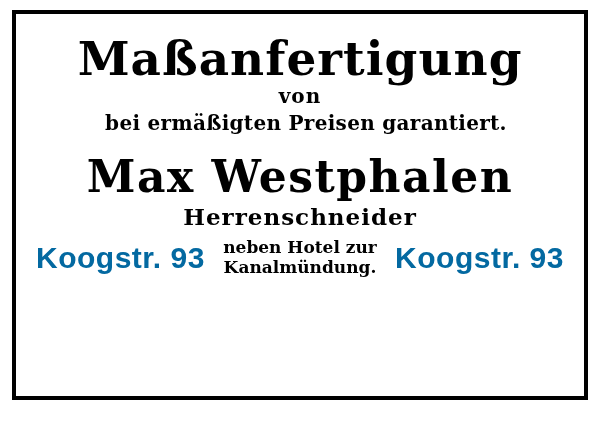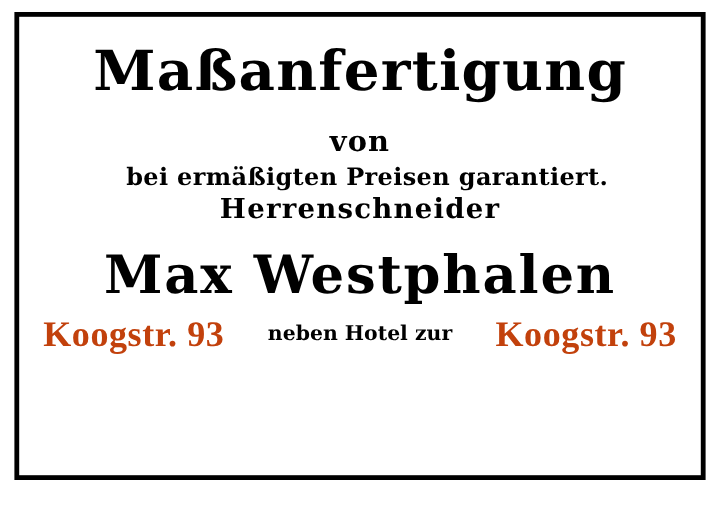--- a/index.html
+++ b/index.html
@@ -59,22 +59,22 @@
   }
 
   .line-headline {
     font-size: 46px;
     margin-top: 14px;
     transform: scaleX(1.02);
     letter-spacing: 1px;
   }
 
   .line-von {
-    font-size: 24px;
-    margin-top: 24px;
+    font-size: 20px;
+    margin-top: 4px;
     letter-spacing: 1px;
   }
 
   .line-subject {
     font-size: 31px;
     margin-top: 12px;
     letter-spacing: 0.5px;
   }
 
   .line-body1 {
@@ -113,22 +113,22 @@
     justify-content: space-between;
     box-sizing: border-box;
     padding: 0 6px;
   }
 
   .addr-street {
     font-size: 30px;
     font-weight: bold;
     letter-spacing: 0.5px;
     white-space: nowrap;
-    font-family: Liberation Serif, serif;
-    color: #c2410c;
+    font-family: Liberation Sans, sans-serif;
+    color: #0369a1;
   }
 
   .addr-middle {
     font-size: 17px;
     font-weight: bold;
     line-height: 1.15;
     white-space: nowrap;
     font-family: "DejaVu Serif", serif;
     color: #000;
   }
@@ -145,29 +145,30 @@
     <div class="ad-inner">
 
       <div class="fraktur line-headline">Maßanfertigung</div>
 
       <div class="fraktur line-von">von</div>
 
 
 
       <div class="fraktur line-body2">bei ermäßigten Preisen garantiert.</div>
 
+      <div class="fraktur line-name">Max Westphalen</div>
+
       <div class="fraktur line-trade">Herrenschneider</div>
-
-      <div class="fraktur line-name">Max Westphalen</div>
 
       <div class="address-row">
         <div class="addr-street">Koogstr. 93</div>
 
         <div class="addr-middle">
           <div>neben Hotel zur</div>
+          <div>Kanalmündung.</div>
         </div>
 
         <div class="addr-street">Koogstr. 93</div>
       </div>
 
     </div>
   </div>
 </div>
 
 </body></html>

